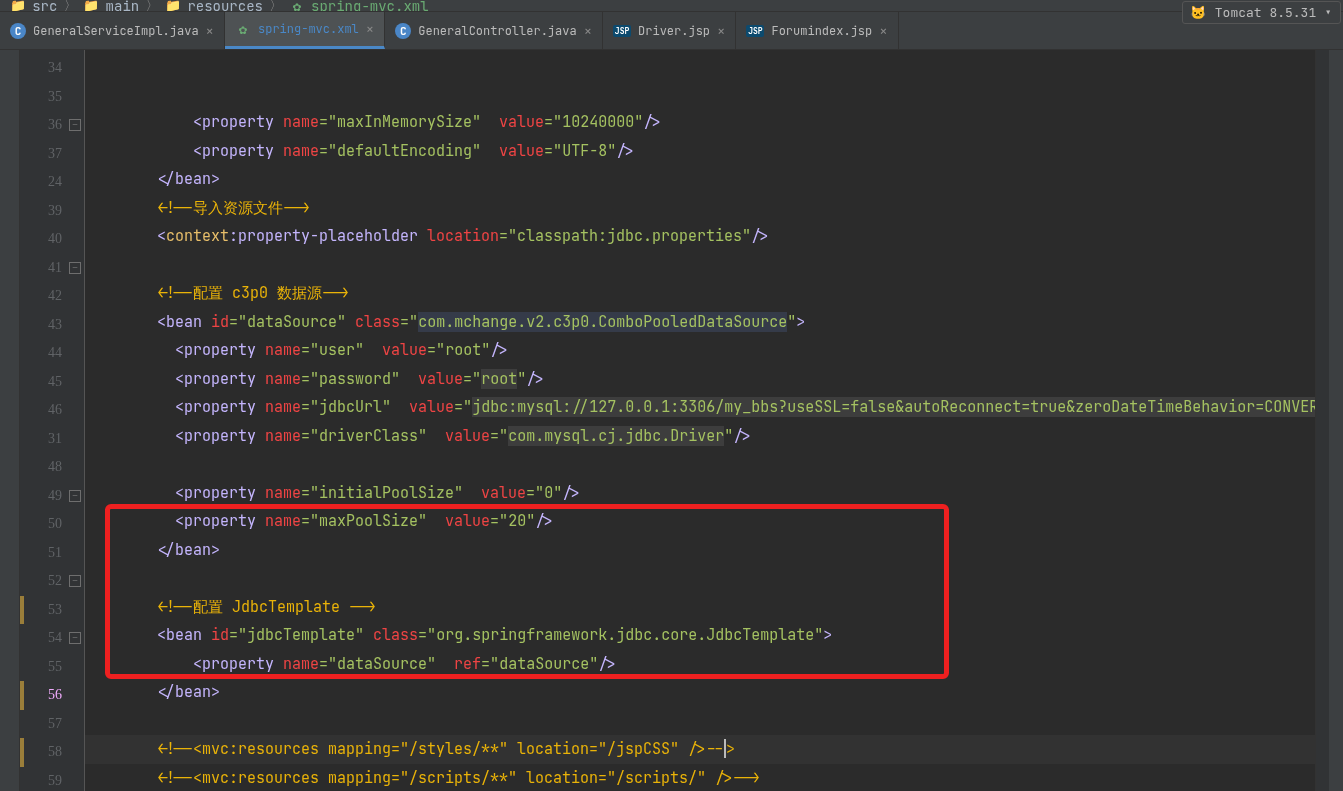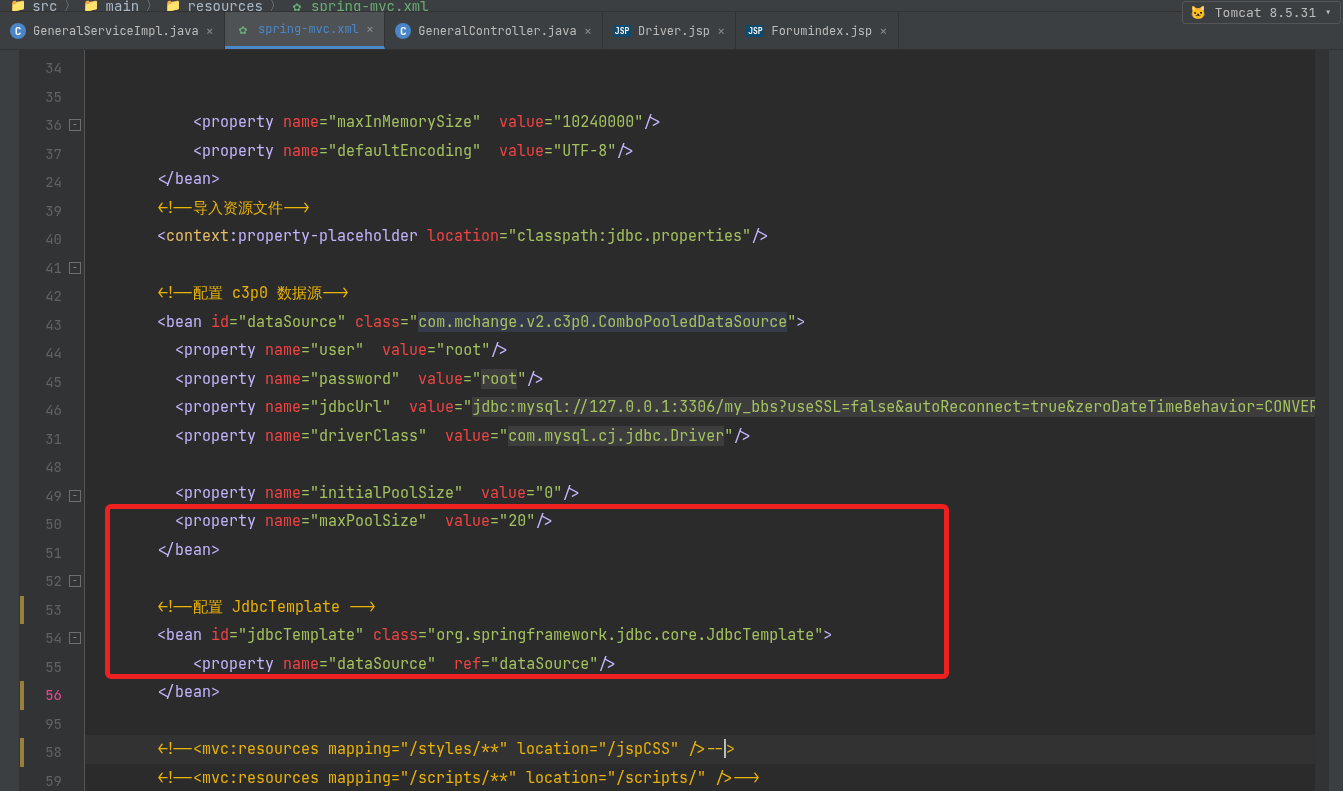--- a/index.html
+++ b/index.html
@@ -65,22 +65,23 @@
       text-align: right;
       border-right: 1px solid #555555;
     }
     .gutter .ln {
       height: 28.5px;
       line-height: 28.5px;
       color: #606366;
       font-size: 14px;
       padding-right: 22px;
       position: relative;
-    }
-    .gutter .ln.current { color: #ec4899; }
+      font-family: Liberation Serif, serif;
+    }
+    .gutter .ln.current { color: #f0abfc; }
     .fold-icon {
       position: absolute;
       right: 3px;
       top: 50%;
       transform: translateY(-50%);
       width: 12px;
       height: 12px;
       border: 1px solid #6e6e6e;
       display: flex;
       align-items: center;
@@ -245,21 +246,21 @@
       <div class="ln">31</div>
       <div class="ln">48</div>
       <div class="ln">49<span class="fold-icon">−</span></div>
       <div class="ln">50</div>
       <div class="ln">51</div>
       <div class="ln">52<span class="fold-icon">−</span></div>
       <div class="ln">53<span class="change-mark"></span></div>
       <div class="ln">54<span class="fold-icon">−</span></div>
       <div class="ln">55</div>
       <div class="ln current">56<span class="change-mark"></span></div>
-      <div class="ln">95</div>
+      <div class="ln">57</div>
       <div class="ln">58<span class="change-mark"></span></div>
       <div class="ln">59</div>
     </div>
   <div class="editor" id="editor">
     <div class="highlight-box" id="hlbox" style="top: 454px; left: 20px; width: 844px; height: 175px;"></div>
   <div class="line">            <span class="tag">&lt;property</span> <span class="attr">name</span><span class="val">="maxInMemorySize"</span>  <span class="attr">value</span><span class="val">="</span><span class="val">10240000</span><span class="val">"</span><span class="tag">/&gt;</span></div><div class="line">            <span class="tag">&lt;property</span> <span class="attr">name</span><span class="val">="defaultEncoding"</span>  <span class="attr">value</span><span class="val">="</span><span class="val">UTF-8</span><span class="val">"</span><span class="tag">/&gt;</span></div><div class="line">        <span class="tag">&lt;/bean&gt;</span></div><div class="line">        <span class="cmt">&lt;!--导入资源文件--&gt;</span></div><div class="line">        <span class="tag">&lt;</span><span class="ns">context</span><span class="tag">:property-placeholder</span> <span class="attr">location</span><span class="val">="classpath:jdbc.properties"</span><span class="tag">/&gt;</span></div><div class="line">&nbsp;</div><div class="line">        <span class="cmt">&lt;!--配置 c3p0 数据源--&gt;</span></div><div class="line">        <span class="tag">&lt;bean</span> <span class="attr">id</span><span class="val">="dataSource"</span> <span class="attr">class</span><span class="val">="</span><span class="val"><span class="warn">com.mchange.v2.c3p0.ComboPooledDataSource</span></span><span class="val">"</span><span class="tag">&gt;</span></div><div class="line">          <span class="tag">&lt;property</span> <span class="attr">name</span><span class="val">="user"</span>  <span class="attr">value</span><span class="val">="</span><span class="val">root</span><span class="val">"</span><span class="tag">/&gt;</span></div><div class="line">          <span class="tag">&lt;property</span> <span class="attr">name</span><span class="val">="password"</span>  <span class="attr">value</span><span class="val">="</span><span class="val"><span class="hl">root</span></span><span class="val">"</span><span class="tag">/&gt;</span></div><div class="line">          <span class="tag">&lt;property</span> <span class="attr">name</span><span class="val">="jdbcUrl"</span>  <span class="attr">value</span><span class="val">="</span><span class="val"><span class="hl">jdbc:mysql://127.0.0.1:3306/my_bbs?useSSL=false&amp;autoReconnect=true&amp;zeroDateTimeBehavior=CONVERT_TO</span></span></div><div class="line">          <span class="tag">&lt;property</span> <span class="attr">name</span><span class="val">="driverClass"</span>  <span class="attr">value</span><span class="val">="</span><span class="val"><span class="hl">com.mysql.cj.jdbc.Driver</span></span><span class="val">"</span><span class="tag">/&gt;</span></div><div class="line">&nbsp;</div><div class="line">          <span class="tag">&lt;property</span> <span class="attr">name</span><span class="val">="initialPoolSize"</span>  <span class="attr">value</span><span class="val">="</span><span class="val">0</span><span class="val">"</span><span class="tag">/&gt;</span></div><div class="line">          <span class="tag">&lt;property</span> <span class="attr">name</span><span class="val">="maxPoolSize"</span>  <span class="attr">value</span><span class="val">="</span><span class="val">20</span><span class="val">"</span><span class="tag">/&gt;</span></div><div class="line">        <span class="tag">&lt;/bean&gt;</span></div><div class="line">&nbsp;</div><div class="line">        <span class="cmt">&lt;!--配置 JdbcTemplate --&gt;</span></div><div class="line">        <span class="tag">&lt;bean</span> <span class="attr">id</span><span class="val">="jdbcTemplate"</span> <span class="attr">class</span><span class="val">="</span><span class="val">org.springframework.jdbc.core.JdbcTemplate</span><span class="val">"</span><span class="tag">&gt;</span></div><div class="line">            <span class="tag">&lt;property</span> <span class="attr">name</span><span class="val">="dataSource"</span>  <span class="attr">ref</span><span class="val">="</span><span class="val">dataSource</span><span class="val">"</span><span class="tag">/&gt;</span></div><div class="line">        <span class="tag">&lt;/bean&gt;</span></div><div class="line">&nbsp;</div><div class="line current">        <span class="cmt">&lt;!--&lt;mvc:resources mapping="/styles/**" location="/jspCSS" /&gt;--</span><span class="caret"></span><span class="cmt">&gt;</span></div><div class="line">        <span class="cmt">&lt;!--&lt;mvc:resources mapping="/scripts/**" location="/scripts/" /&gt;--&gt;</span></div></div>
   <div class="right-gutter"></div>
   <div class="scrollbar-track"></div>
 </div>
 

